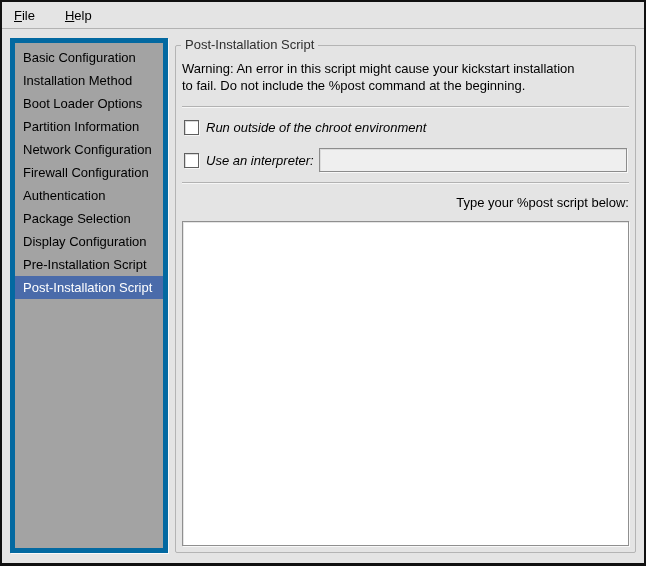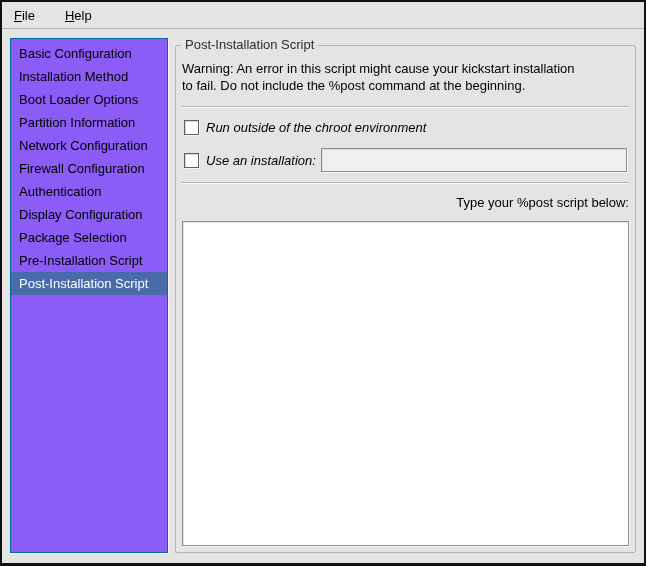--- a/index.html
+++ b/index.html
@@ -39,22 +39,22 @@
     flex: 1;
     display: flex;
     padding: 9px 8px 10px 8px;
     gap: 7px;
     min-height: 0;
   }
 
   
   .sidebar {
     flex: 0 0 158px;
-    background: #8b5cf6;
-    border: 1px solid #0369a1;
+    background: #a3a3a3;
+    border: 5px solid #0369a1;
     box-shadow: 1px 1px 0 #f8f8f8;
     padding-top: 3px;
     overflow: hidden;
   }
   .sidebar-item {
     height: 23px;
     line-height: 23px;
     padding: 0 0 0 8px;
     white-space: nowrap;
     cursor: default;
@@ -166,22 +166,22 @@
 <div class="content">
 
   <div class="sidebar">
     <div class="sidebar-item">Basic Configuration</div>
     <div class="sidebar-item">Installation Method</div>
     <div class="sidebar-item">Boot Loader Options</div>
     <div class="sidebar-item">Partition Information</div>
     <div class="sidebar-item">Network Configuration</div>
     <div class="sidebar-item">Firewall Configuration</div>
     <div class="sidebar-item">Authentication</div>
+    <div class="sidebar-item">Package Selection</div>
     <div class="sidebar-item">Display Configuration</div>
-    <div class="sidebar-item">Package Selection</div>
     <div class="sidebar-item">Pre-Installation Script</div>
     <div class="sidebar-item selected">Post-Installation Script</div>
   </div>
 
   <div class="main">
     <div class="frame">
       <span class="frame-legend">Post-Installation Script</span>
 
       <div class="warning">
         <span>Warning: An error in this script might cause your kickstart installation</span><br>
@@ -190,21 +190,21 @@
 
       <div class="separator"></div>
 
       <div class="check-row">
         <span class="checkbox"></span>
         <span class="check-label">Run outside of the chroot environment</span>
       </div>
 
       <div class="check-row">
         <span class="checkbox"></span>
-        <span class="check-label">Use an installation:</span>
+        <span class="check-label">Use an interpreter:</span>
         <input class="entry" type="text" value="" style="">
       </div>
 
       <div class="separator"></div>
 
       <div class="script-label">Type your %post script below:</div>
 
       <textarea class="script-area" spellcheck="false" style=""></textarea>
     </div>
   </div>

